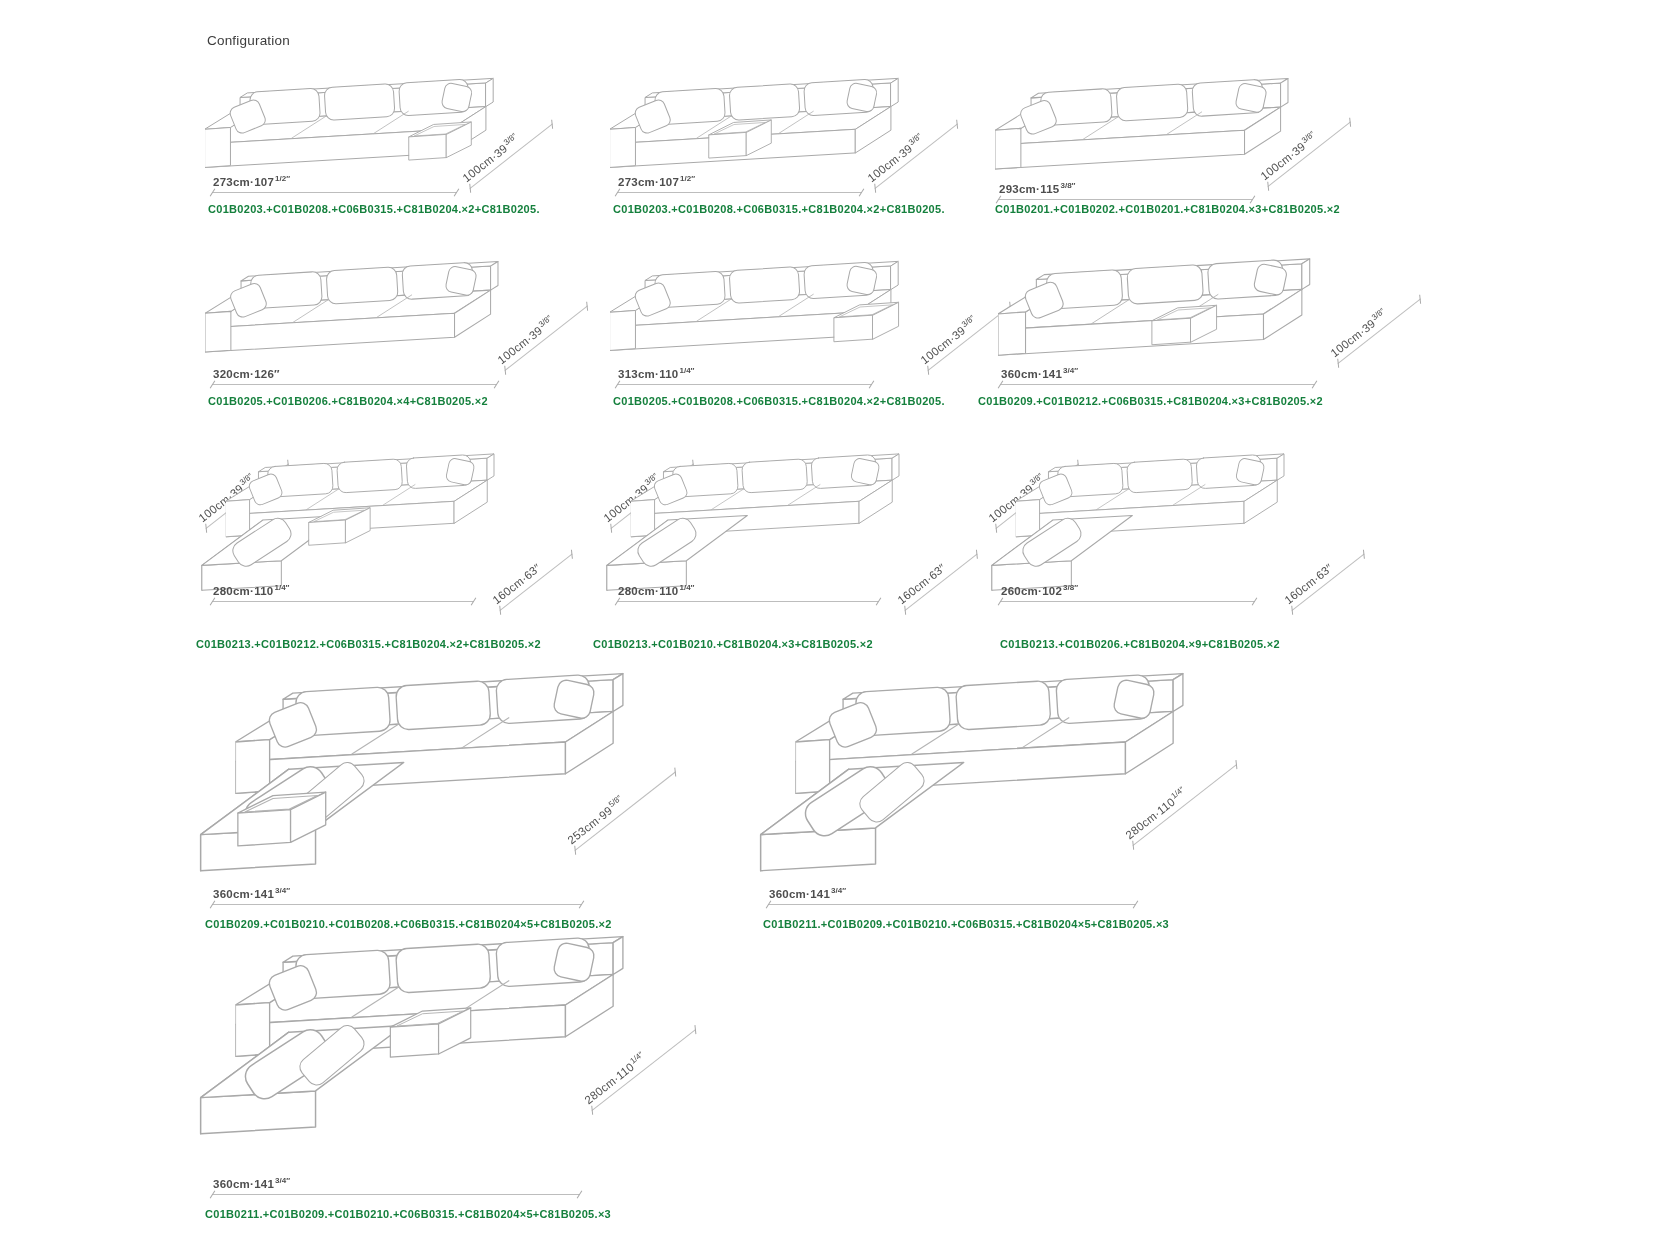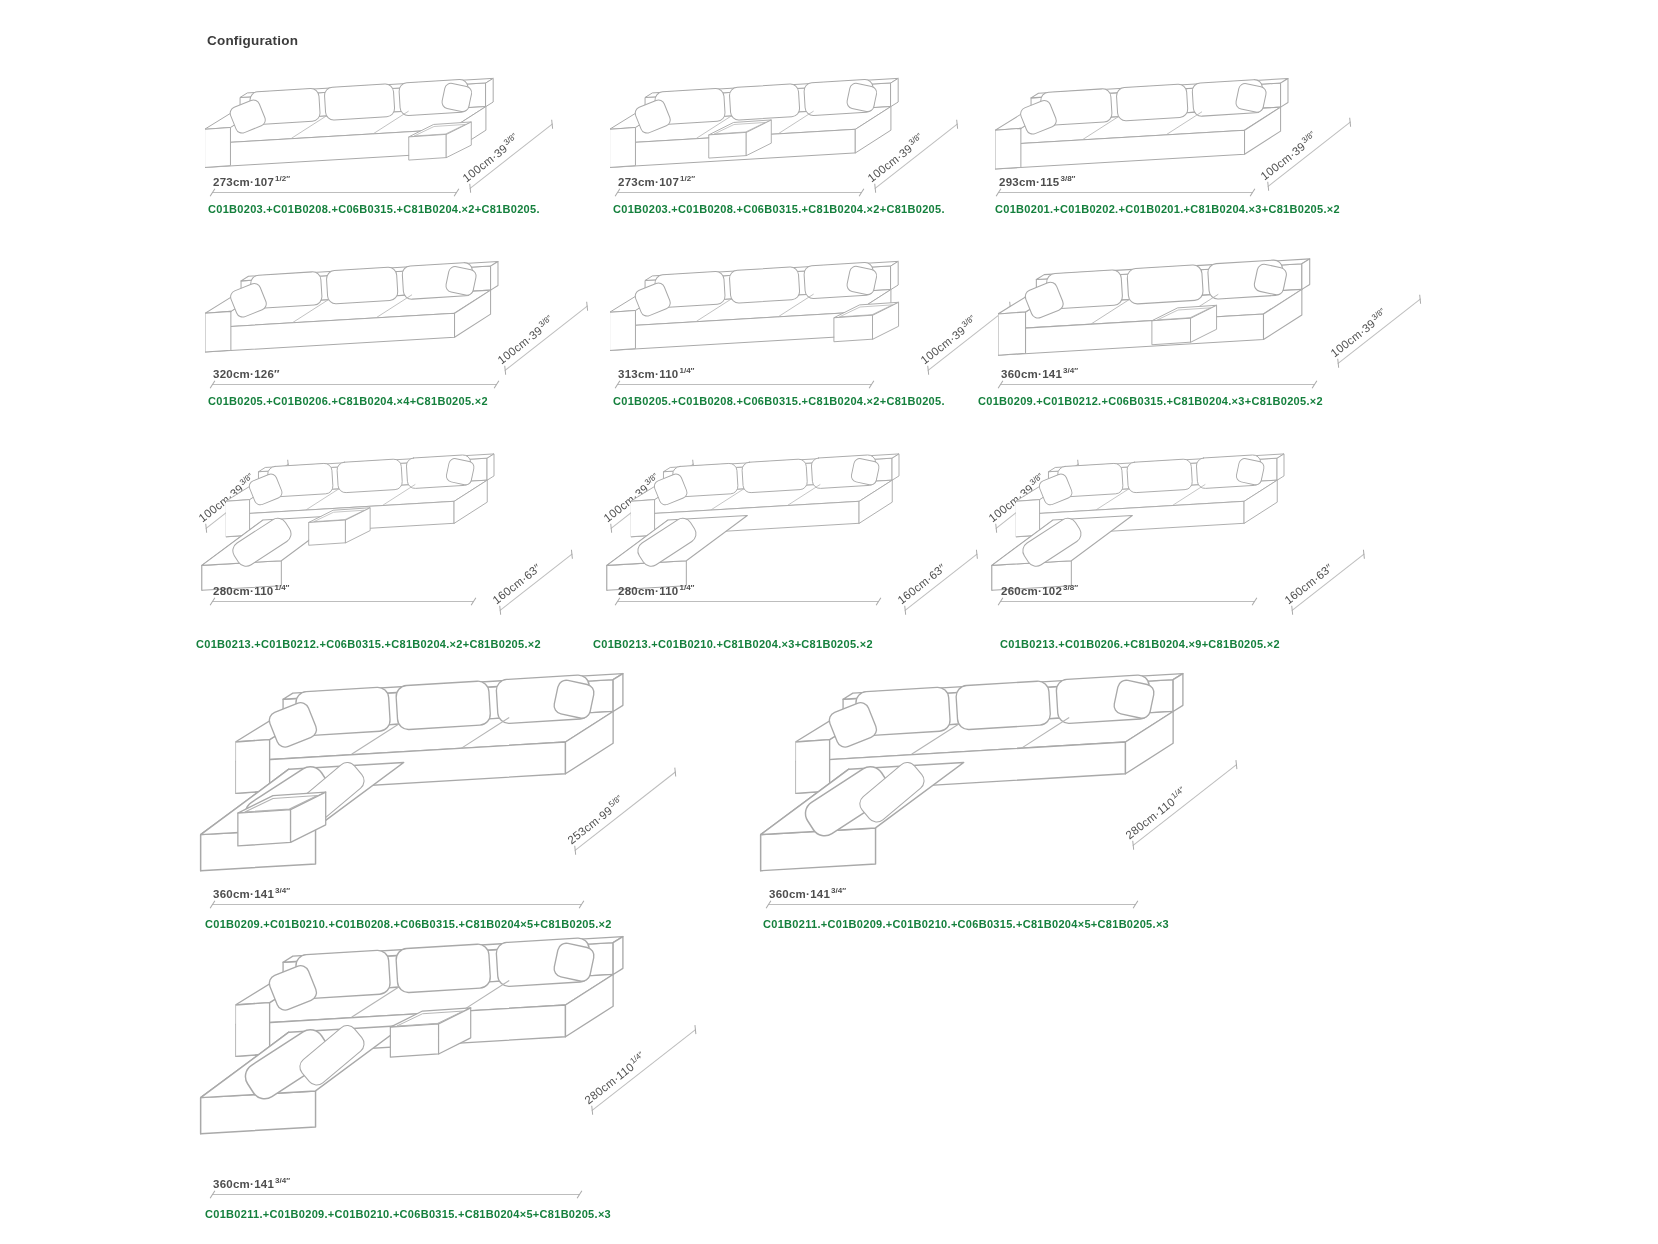--- a/index.html
+++ b/index.html
@@ -4,21 +4,21 @@
 <style>
   * { margin:0; padding:0; box-sizing:border-box; }
   html,body { background:#ffffff; }
   body { font-family:"Liberation Sans","DejaVu Sans",sans-serif; }
   #page {
     position:relative; width:1658px; height:1244px; background:#ffffff;
     overflow:hidden;
   }
   .title {
     position:absolute; left:207px; top:33px;
-    font-size:13.5px; font-weight:bold; color:#3c3c3c; letter-spacing:.2px;
+    font-size:13.5px; font-weight:normal; color:#3c3c3c; letter-spacing:.2px;
   }
   
   svg.sofa { position:absolute; overflow:visible; }
   .sketch { fill:#ffffff; stroke:#a9a9a9; stroke-width:1.1; stroke-linejoin:round; stroke-linecap:round; }
   .sketch-thin { fill:none; stroke:#b4b4b4; stroke-width:0.9; stroke-linejoin:round; }
   
   .dimh { position:absolute; font-size:11.5px; color:#4e4e4e;font-weight:bold; }
   .dimh .lbl, .dimd .lbl { display:block; margin:0 0 4px 1px; letter-spacing:.25px; white-space:nowrap; }
   .dimline { display:block; position:relative; height:1px; background:#bdbdbd; }
   .dimline::before, .dimline::after {
@@ -129,21 +129,21 @@
   </div>
   <div class="code" style="left:613px;top:203px">C01B0203.+C01B0208.+C06B0315.+C81B0204.×2+C81B0205.</div>
 
   <svg class="sofa" style="left:995px;top:72px" width="305" height="112">
       <use href="#sofa-straight"></use>
     </svg>
   <div class="dimd" style="left:1268px;top:168px;width:105px">
     <span class="lbl"><span>100cm·39</span><sup>3/8″</sup></span>
       <span class="dimline"></span>
   </div>
-  <div class="dimh" style="left:998px;top:174px;width:255px">
+  <div class="dimh" style="left:998px;top:181px;width:255px">
     <span class="lbl"><span>293cm·115</span><sup>3/8″</sup></span>
       <span class="dimline"></span>
   </div>
   <div class="code" style="left:995px;top:203px">C01B0201.+C01B0202.+C01B0201.+C81B0204.×3+C81B0205.×2</div>
 
   <svg class="sofa" style="left:205px;top:255px" width="305" height="112">
       <use href="#sofa-straight"></use>
     </svg>
   <div class="dimd" style="left:505px;top:352px;width:105px">
     <span class="lbl"><span>100cm·39</span><sup>3/8″</sup></span>

